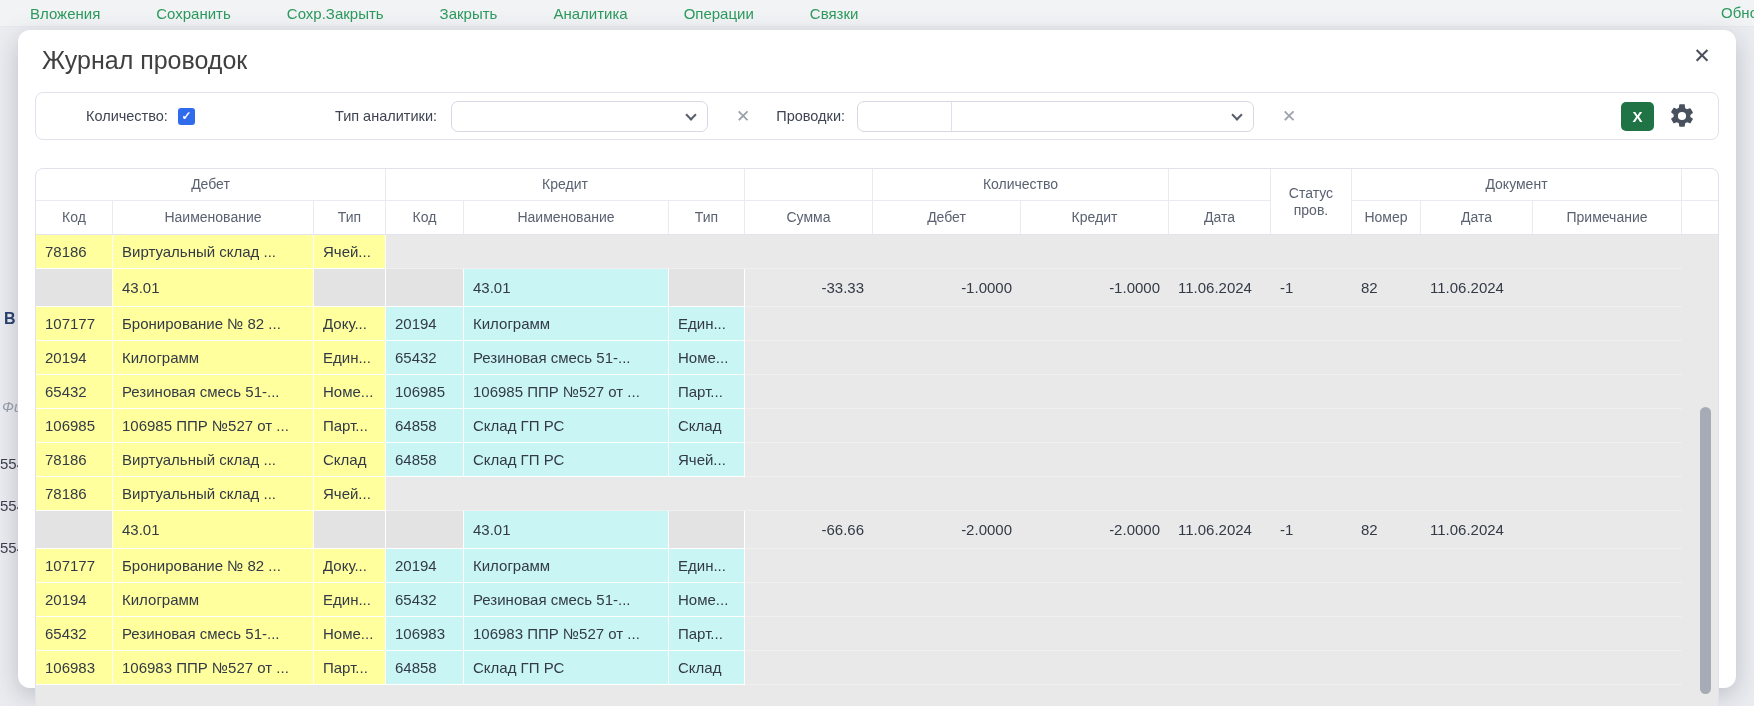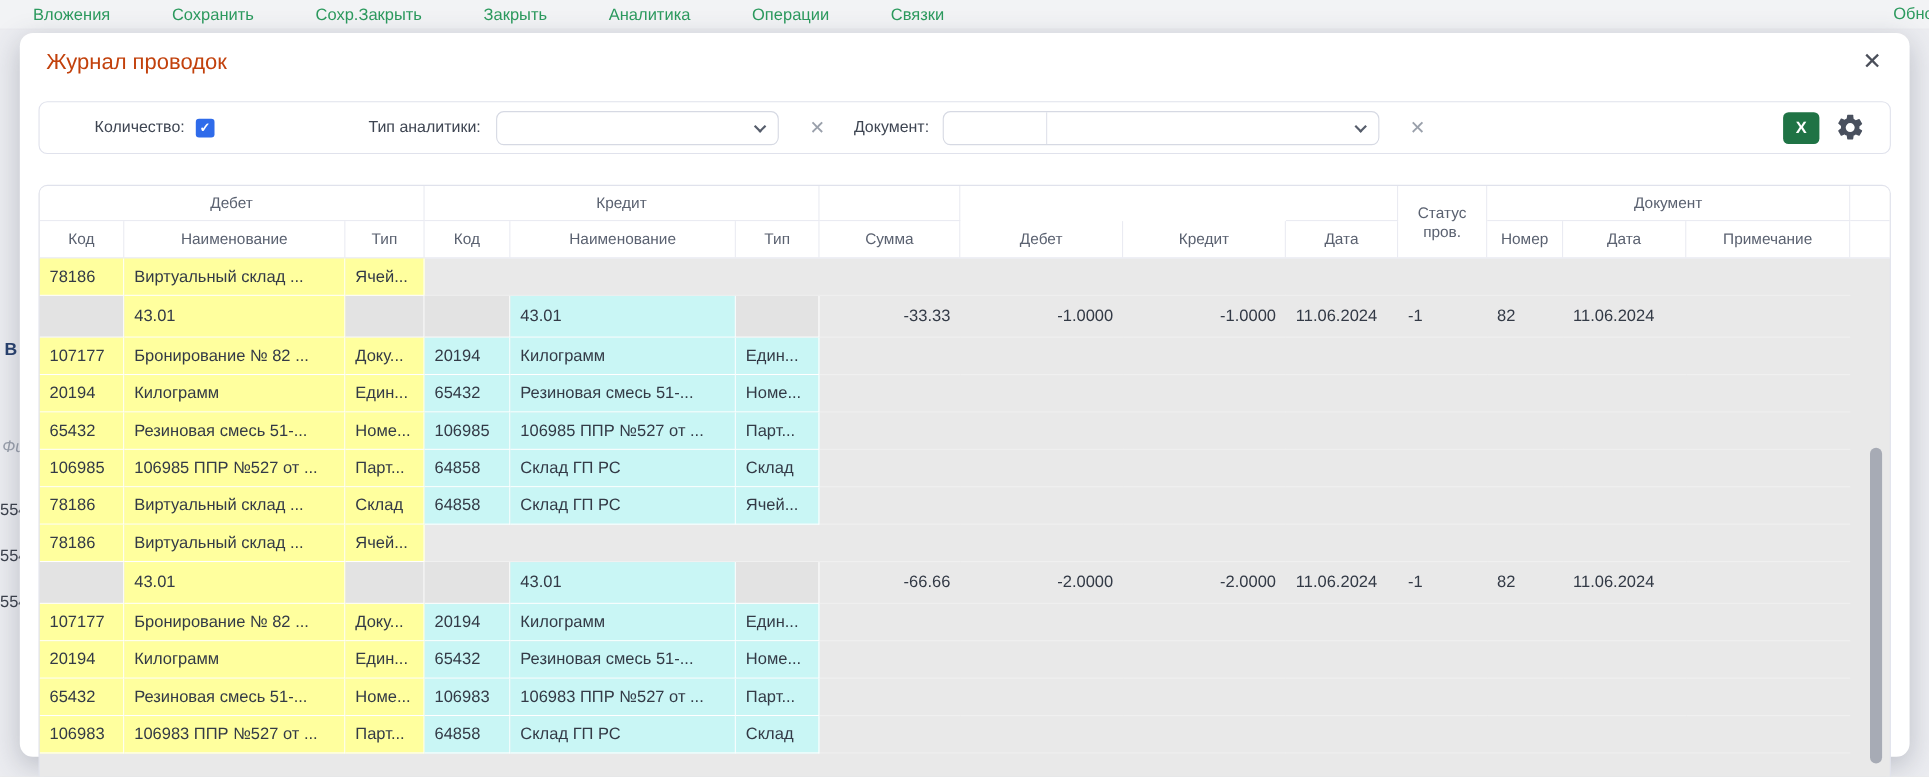--- a/index.html
+++ b/index.html
@@ -31,21 +31,21 @@
   .frag-n3  { left:0;    top:539px; font-size:15px; color:#3a3f4a; }
   .frag-r   { left:1720px; top:320px; font-size:15px; color:#3a3f4a; }
   
   .dialog {
     position:absolute; left:18px; top:30px; width:1718px; height:658px;
     background:#ffffff; border-radius:12px; z-index:2;
     box-shadow:0 8px 26px rgba(60,70,90,.28);
   }
   .dialog-title {
     position:absolute; left:24px; top:16px;
-    font-size:20px; color:#c2410c; font-weight:500;
+    font-size:25px; color:#404040; font-weight:500;
   }
   .dialog-close {
     position:absolute; right:20px; top:12px; width:28px; height:28px;
     font-size:21px; color:#4b4f5a; display:flex; align-items:center; justify-content:center;
     cursor:pointer;
   }
   
   .filterbar {
     position:absolute; left:17px; right:17px; top:62px; height:48px;
     border:1px solid #e0e2ec; border-radius:8px;
@@ -160,21 +160,21 @@
     <span class="lbl lbl-qty">Количество:</span>
     <span class="checkbox">✓</span>
 
     <span class="lbl lbl-antype">Тип аналитики:</span>
     <span class="select select-antype">
       <span></span>
       <span class="chev"></span>
     </span>
     <span class="clear-x">✕</span>
 
-    <span class="lbl lbl-an">Документ:</span>
+    <span class="lbl lbl-an">Проводки:</span>
     <span class="select combo">
       <span class="combo-code"></span>
       <span></span>
       <span class="chev"></span>
     </span>
     <span class="clear-x">✕</span>
 
     <span class="excel-btn">X</span>
     <span class="gear-btn">
       <svg width="28" height="28" viewBox="0 0 24 24">
@@ -182,20 +182,21 @@
       </svg>
     </span>
   </div>
 
   <div class="tablebox">
     <div class="thead">
 
       <div class="th grp" style="grid-column:1 / span 3">Дебет</div>
       <div class="th grp" style="grid-column:4 / span 3">Кредит</div>
       <div class="th grp" style="grid-column:7"></div>
+      <div class="th grp" style="grid-column:8 / span 2">Количество</div>
       <div class="th grp" style="grid-column:10"></div>
       <div class="th merged" style="grid-column:11">Статус пров.</div>
       <div class="th grp" style="grid-column:12 / span 3">Документ</div>
       <div class="th grp nob" style="grid-column:15"></div>
 
       <div class="th" style="grid-column:1">Код</div>
       <div class="th" style="grid-column:2">Наименование</div>
       <div class="th" style="grid-column:3">Тип</div>
       <div class="th" style="grid-column:4">Код</div>
       <div class="th" style="grid-column:5">Наименование</div>

